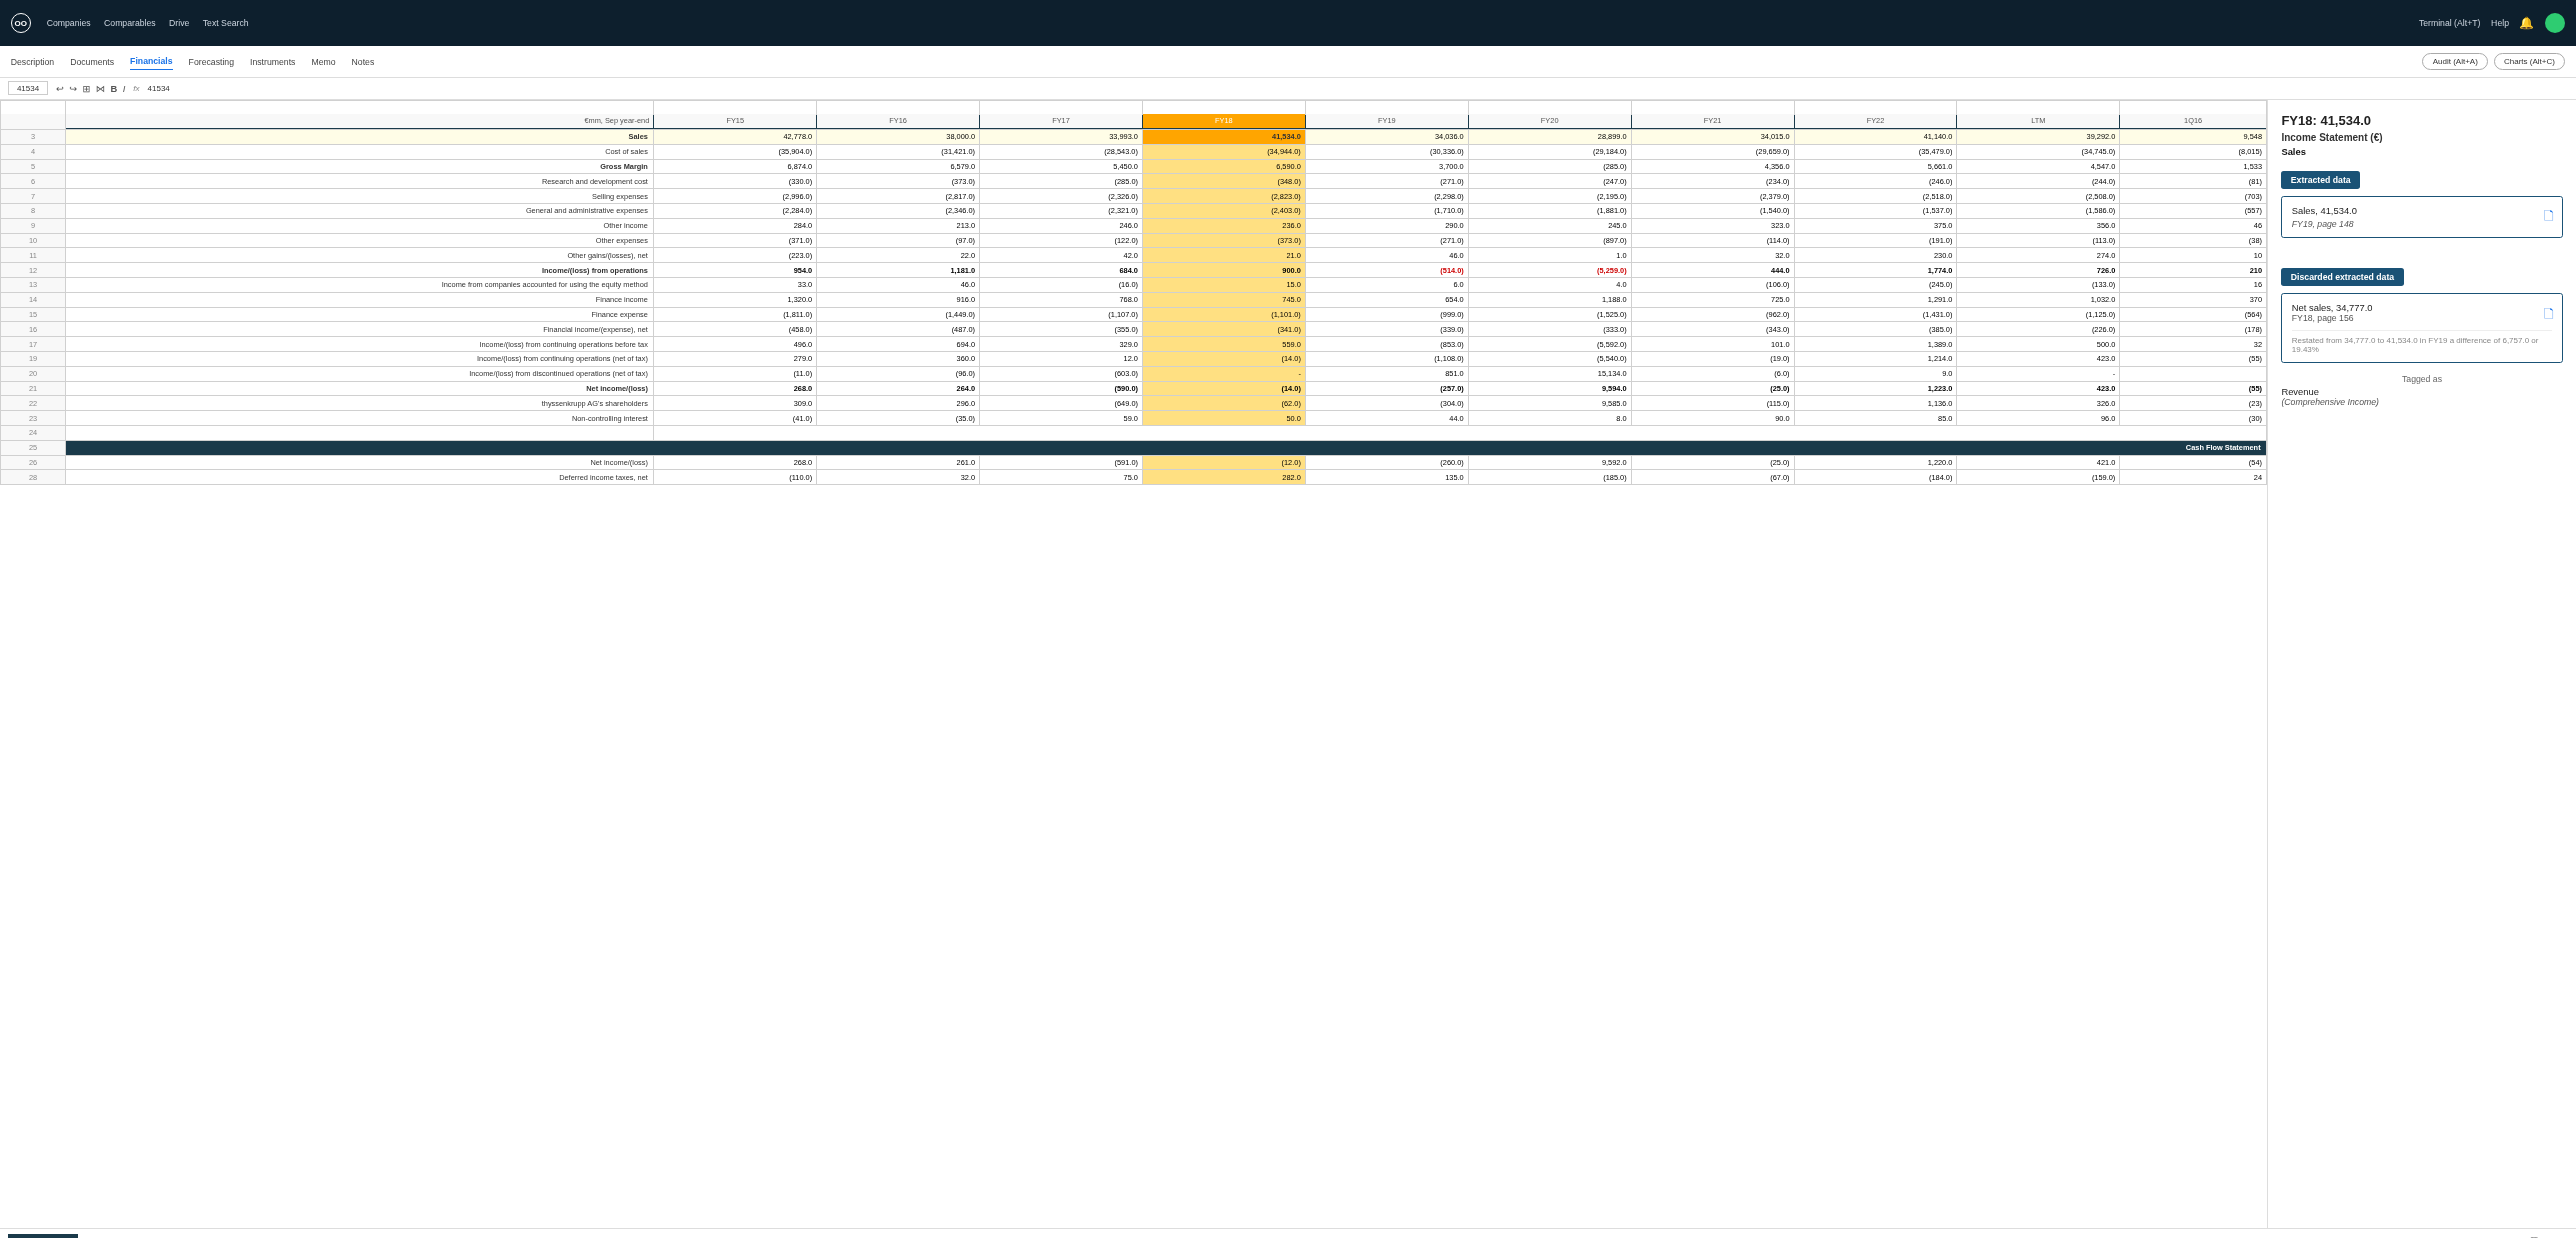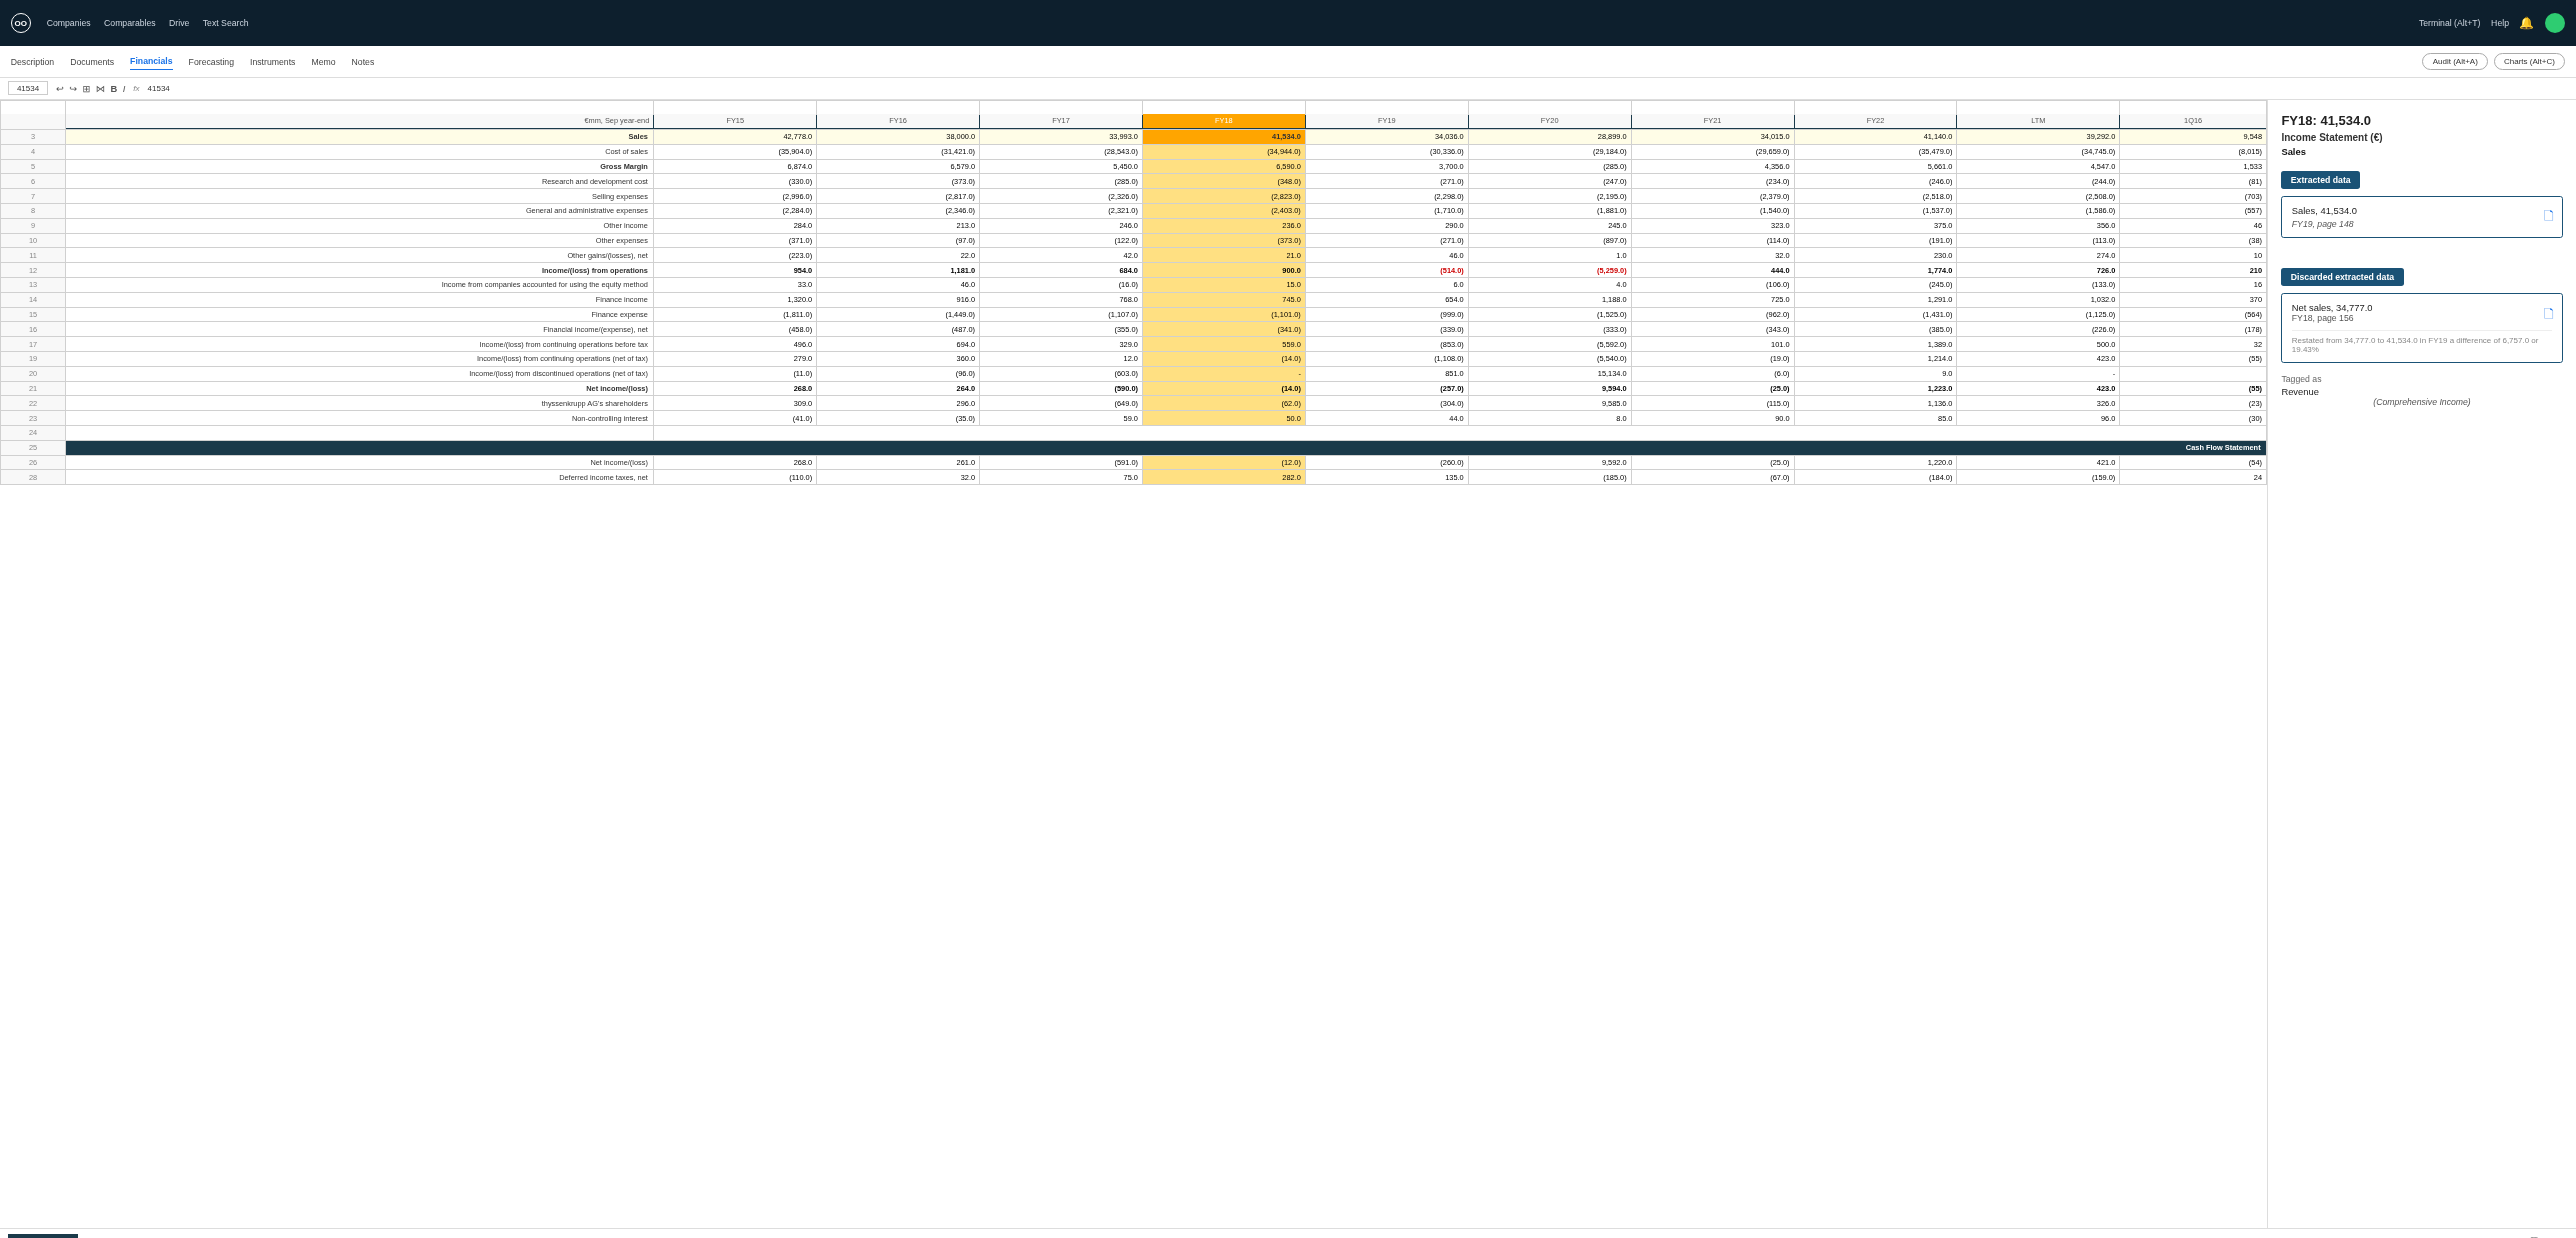--- a/index.html
+++ b/index.html
@@ -176,23 +176,23 @@
     .discarded-card .card-note { font-size: 8px; color: #888; }
     .discarded-card .copy-icon {
       position: absolute;
       right: 8px;
       top: 10.7px;
       color: #1a73e8;
       font-size: 12px;
       cursor: pointer;
     }
     .tagged-as { margin-top: 10.7px; }
-    .tagged-as .tag-label { font-size: 8.7px; color: #666; margin-bottom: 2.7px; }
+    .tagged-as .tag-label { font-size: 8.7px; color: #666; margin-bottom: 2.7px; text-align: center; }
     .tagged-as .tag-value { font-size: 9.4px; color: #222; }
-    .tagged-as .tag-sub { font-size: 8.7px; color: #555; font-style: italic; text-align: center; }
+    .tagged-as .tag-sub { font-size: 8.7px; color: #555; font-style: italic; }
 
     
     #bottombar {
       height: 27px;
       background: white;
       border-top: 0.7px solid #ddd;
       display: flex;
       align-items: center;
       padding: 0 8px;
       gap: 8px;

